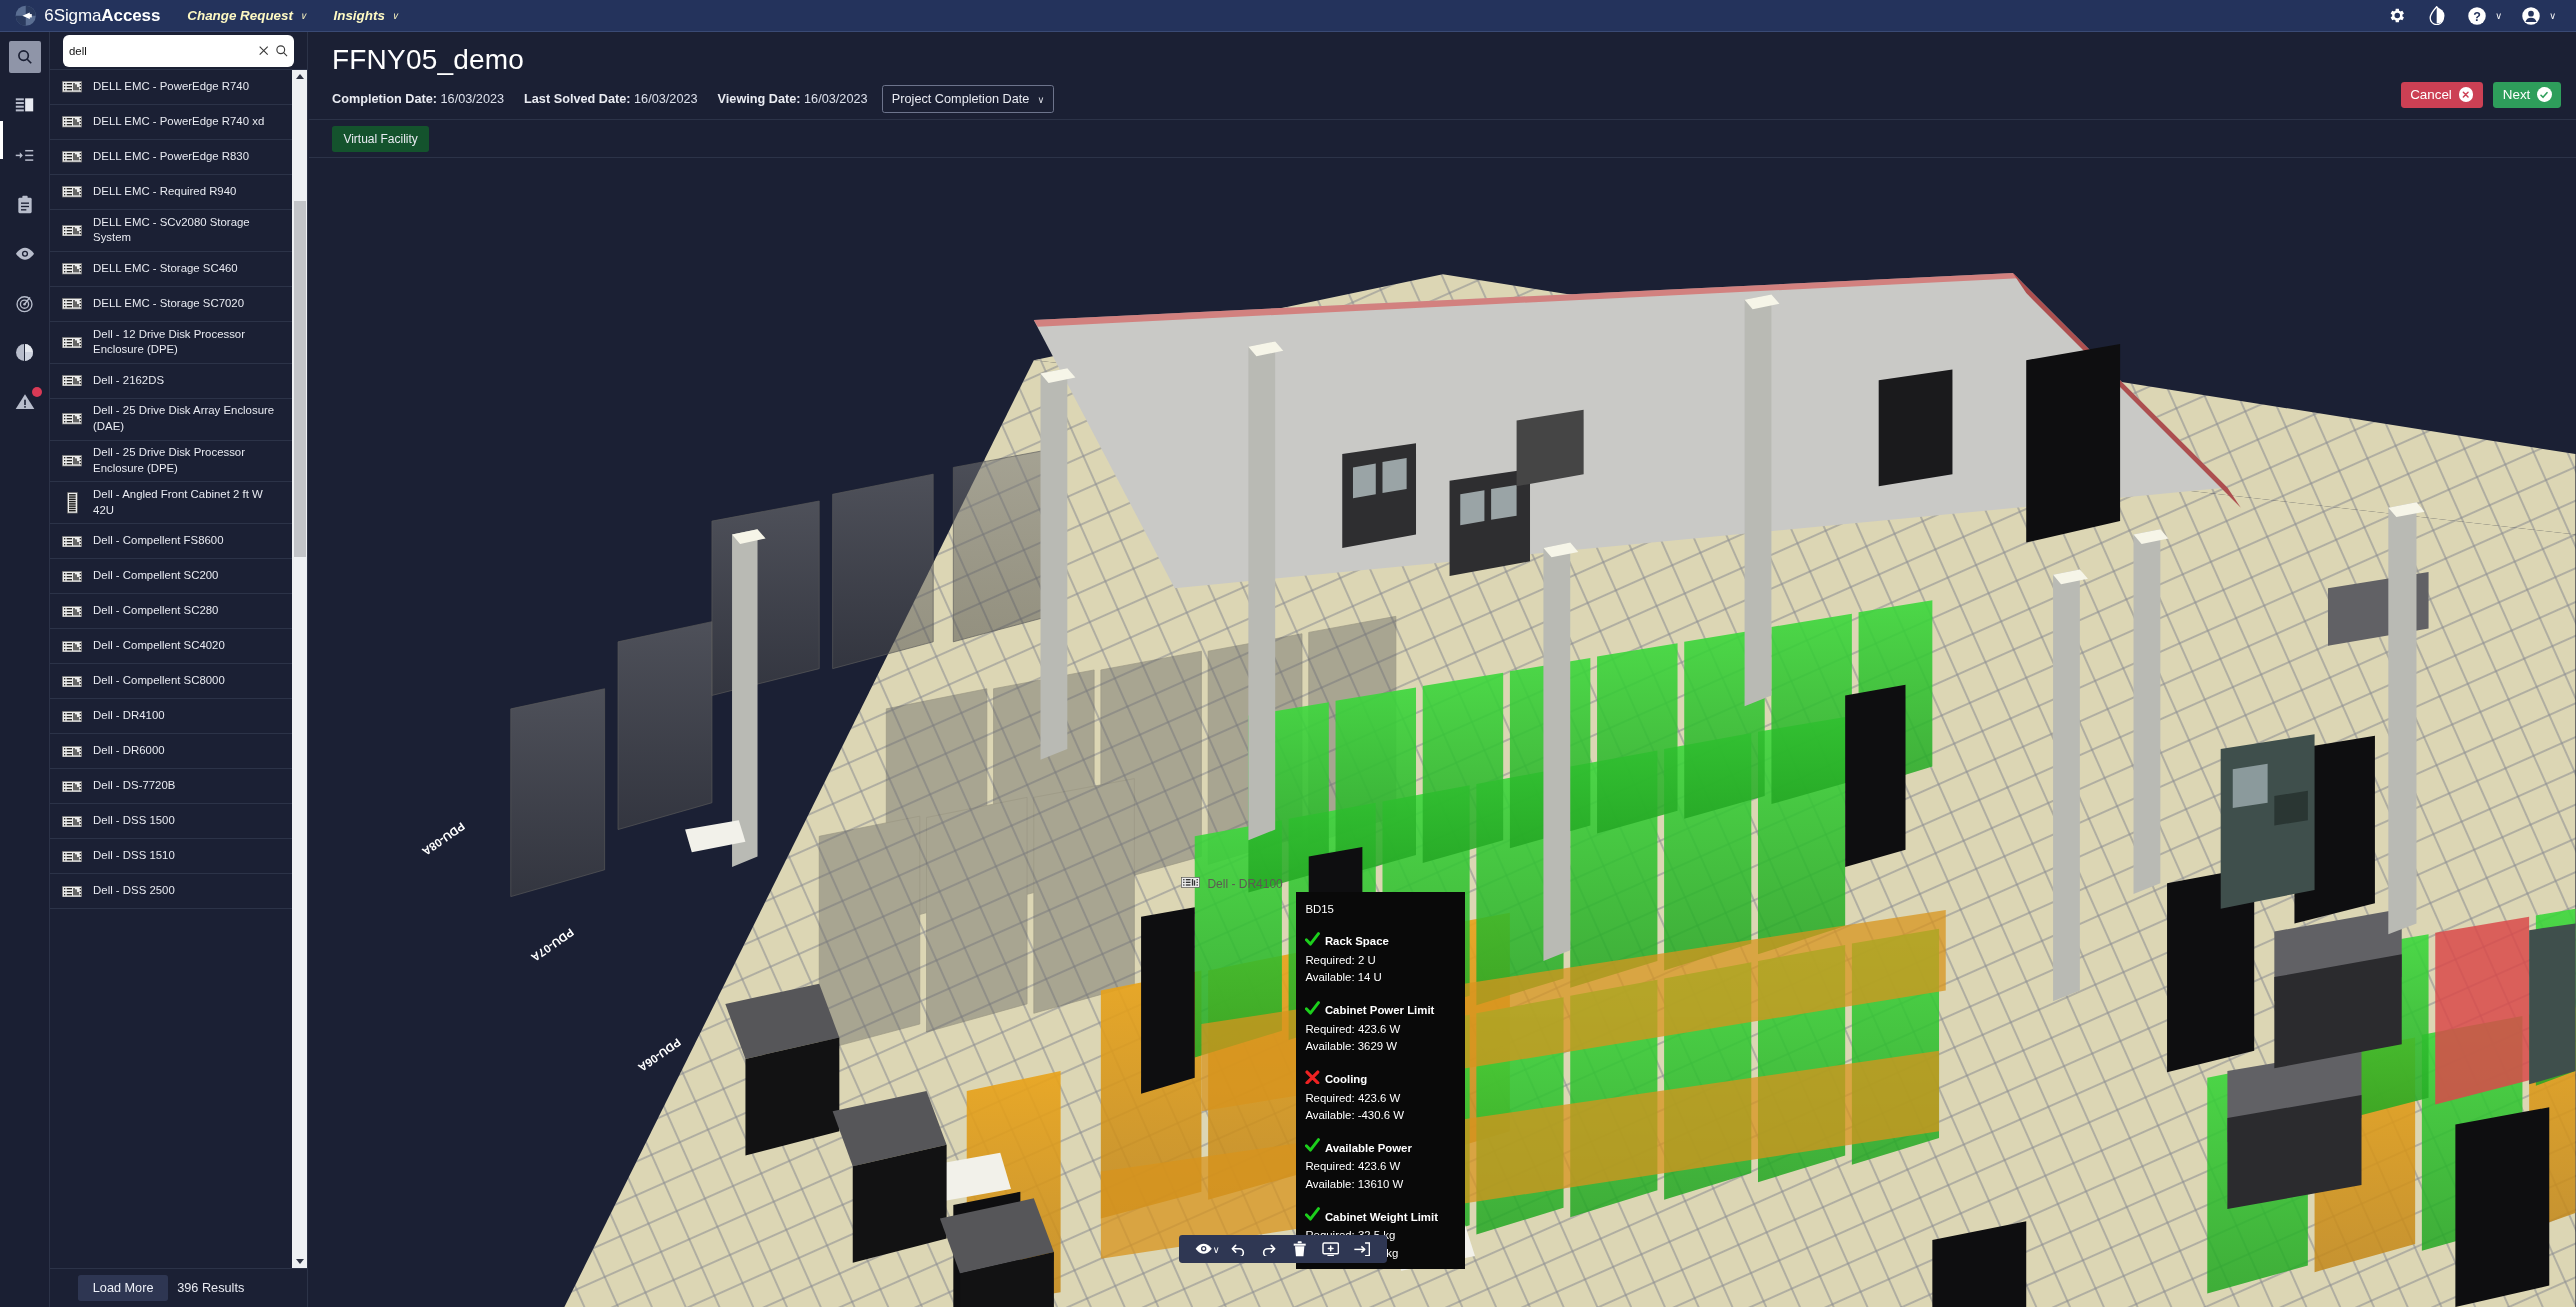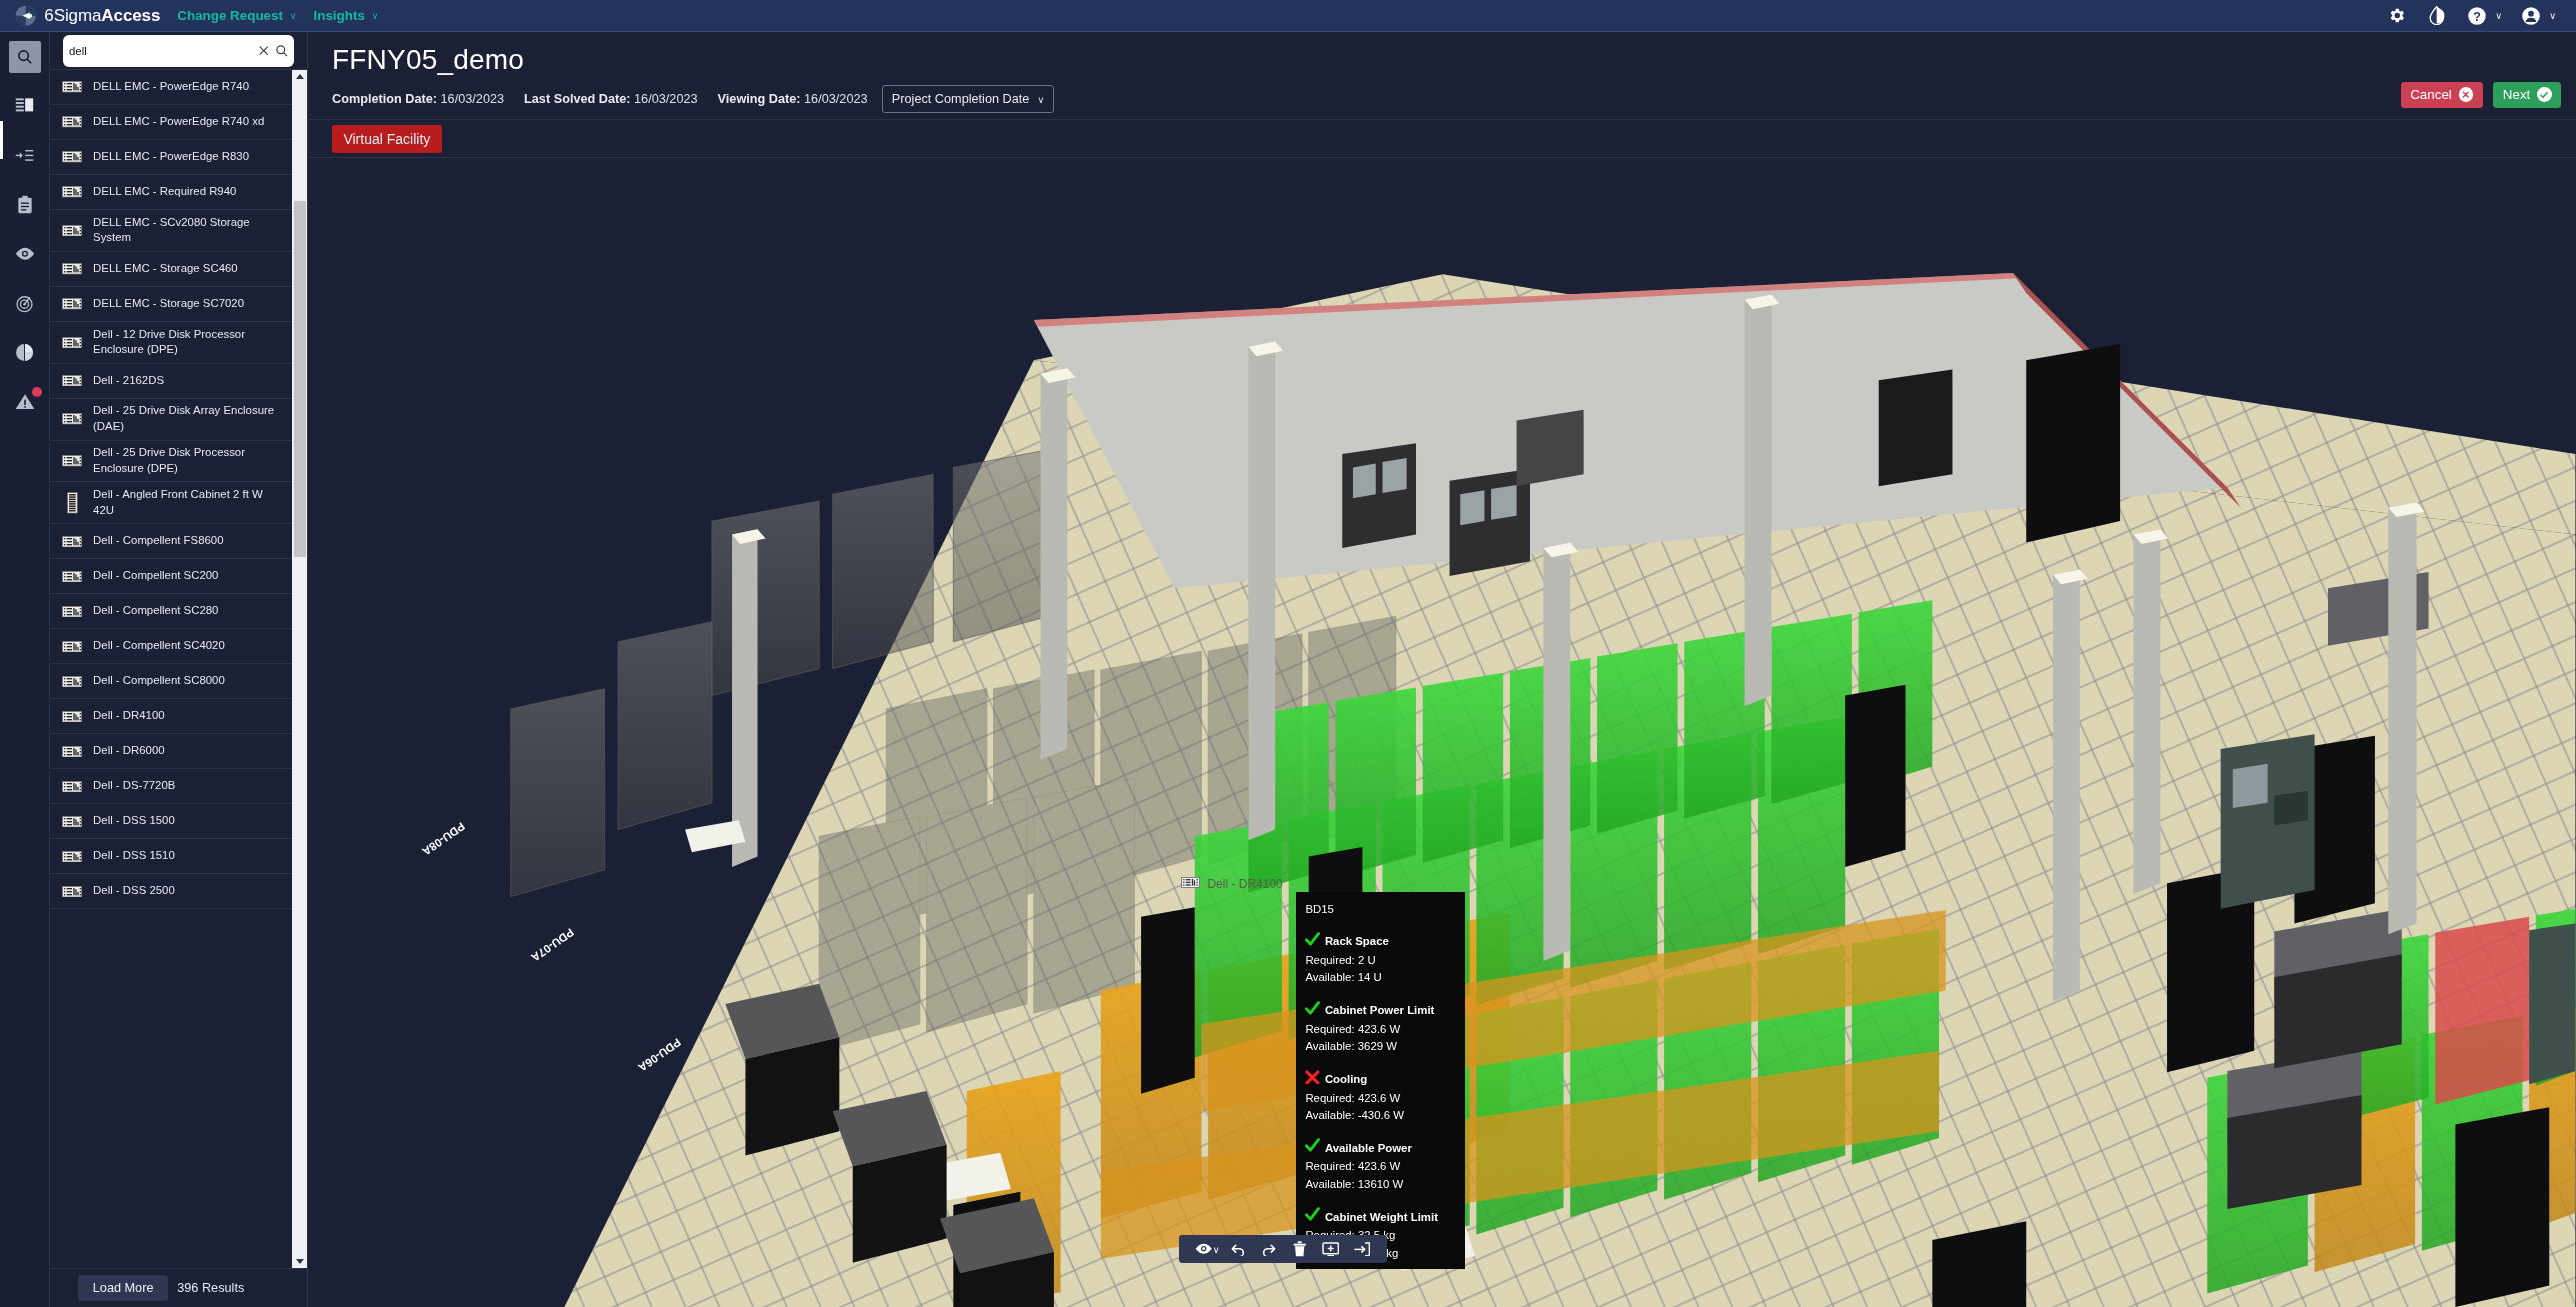--- a/index.html
+++ b/index.html
@@ -18,23 +18,24 @@
     justify-content: center;
   }
   #logo-wrap { display: flex; align-items: center; margin-left: 14.8px; }
   .logo-mark { width: 21.5px; height: 21.5px; position: relative; }
   .logo-mark svg { display: block; }
   #brand {
     color: #ffffff; font-size: 17px; margin-left: 8px; letter-spacing: -0.1px;
   }
   #brand .b { font-weight: bold; }
   .nav-item {
-    color: #14b8a6; font-size: 13.4px; font-weight: bold;
-    margin-left: 17px; display: flex; align-items: center; gap: 6.7px;
+    color: #fef9c3; font-size: 13.4px; font-weight: bold;
+    margin-left: 27px; display: flex; align-items: center; gap: 6.7px;
     cursor: pointer;
+    font-style: italic;
   }
   .chev { font-size: 9.4px; font-weight: normal; opacity: .95; }
   #topnav-right {
     margin-left: auto; display: flex; align-items: center; gap: 17.4px;
     margin-right: 20px;
   }
   .nav-icon { width: 23px; height: 23px; display: flex; align-items: center;
     justify-content: center; cursor: pointer; }
   .nav-icon svg { display:block; }
 
@@ -150,21 +151,21 @@
   #cancel-btn { background: #cc4054; }
   #next-btn { background: #2e9e5b; }
   .act-ico { width: 14.8px; height: 14.8px; border-radius: 50%; background:#fff;
     display:flex;align-items:center;justify-content:center; }
 
   #tabbar {
     height: 39px; border-top: 0.7px solid #2c3348; border-bottom: 0.7px solid #2c3348;
     display: flex; align-items: center; padding-left: 23px;
   }
   .tab {
-    background: #b91c1c; color: #e9ebf2; font-size: 14px;
+    background: #14532d; color: #e9ebf2; font-size: 12px;
     padding: 6px 11.4px; border-radius: 2.7px; cursor: pointer;
   }
 
   
   #viewport {
     position: absolute; top: 127px; left: 0; right: 0; bottom: 0;
     background: #1b2034; overflow: hidden;
   }
   #vp-svg { position:absolute; top:0; left:0; }
 

